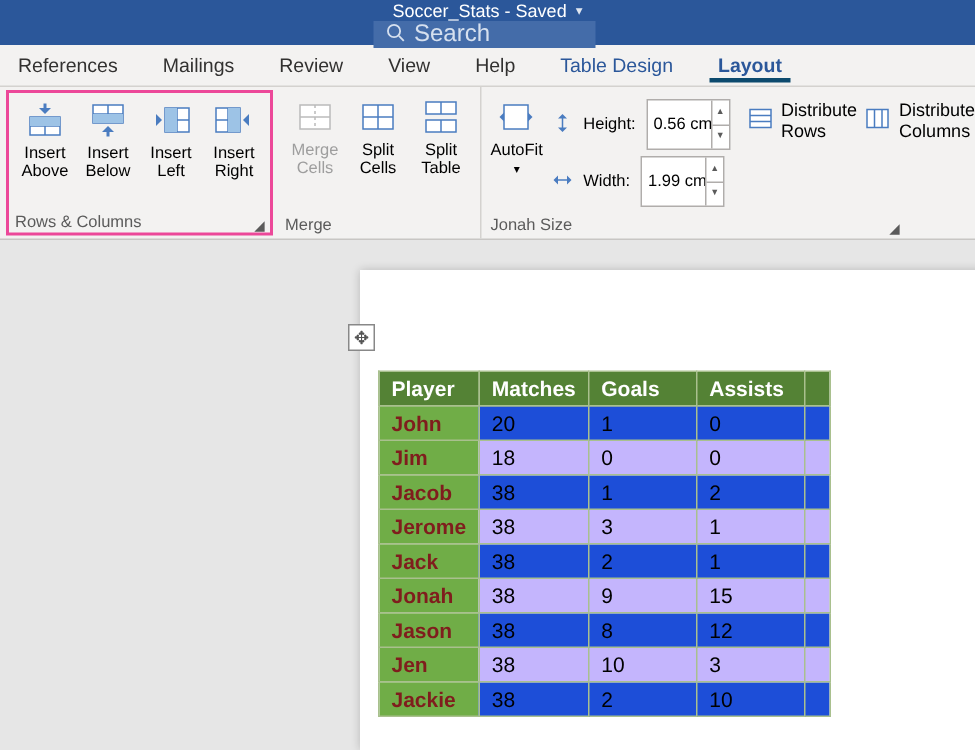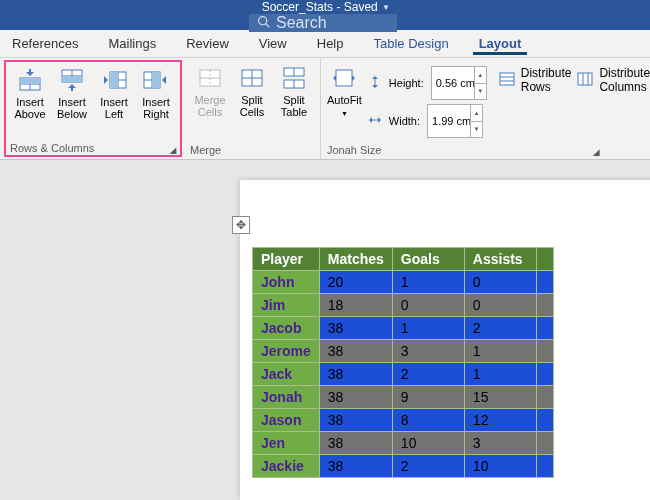--- a/index.html
+++ b/index.html
@@ -43,23 +43,23 @@
   .dist-row { display:flex; align-items:center; gap:6px; font-size:12px; }
   
   .docarea { position: absolute; top: 160px; left: 0; right: 0; bottom: 0; background: #e6e6e6; }
   .page { position: absolute; top: 20px; left: 240px; width: 420px; height: 320px; background: #fff; box-shadow: 0 0 6px rgba(0,0,0,.2); }
   
   .move-handle { position: absolute; left: 232px; top: 56px; width: 18px; height: 18px; border: 1px solid #888; background: #fff; display:flex; align-items:center; justify-content:center; font-size:12px; color:#555; }
   
   table.soccer { position: absolute; top: 76px; left: 252px; border-collapse: collapse; font-size: 14px; margin-top: 11px; }
   table.soccer th { background: #548235; color: #fff; font-weight: bold; text-align: left; padding: 3px 8px; border: 1px solid #a9c08e; }
   table.soccer td { padding: 3px 8px; border: 1px solid #a9c08e; }
-  table.soccer td.name { background: #70ad47; color: #4c1d95; font-weight: bold; width: 64px; }
+  table.soccer td.name { background: #70ad47; color: #7f1d1d; font-weight: bold; width: 64px; }
   table.soccer tr.band0 td.v { background: #1d4ed8; }
-  table.soccer tr.band1 td.v { background: #737373; }
+  table.soccer tr.band1 td.v { background: #c4b5fd; }
   table.soccer td.v { color: #000; width: 72px; }
   table.soccer td.cut { width: 16px; }
   
   svg.ico-s { width: 28px; height: 24px; }
 </style>
 </head>
 <body>
 
 <div class="titlebar">
   <div class="title-left">

